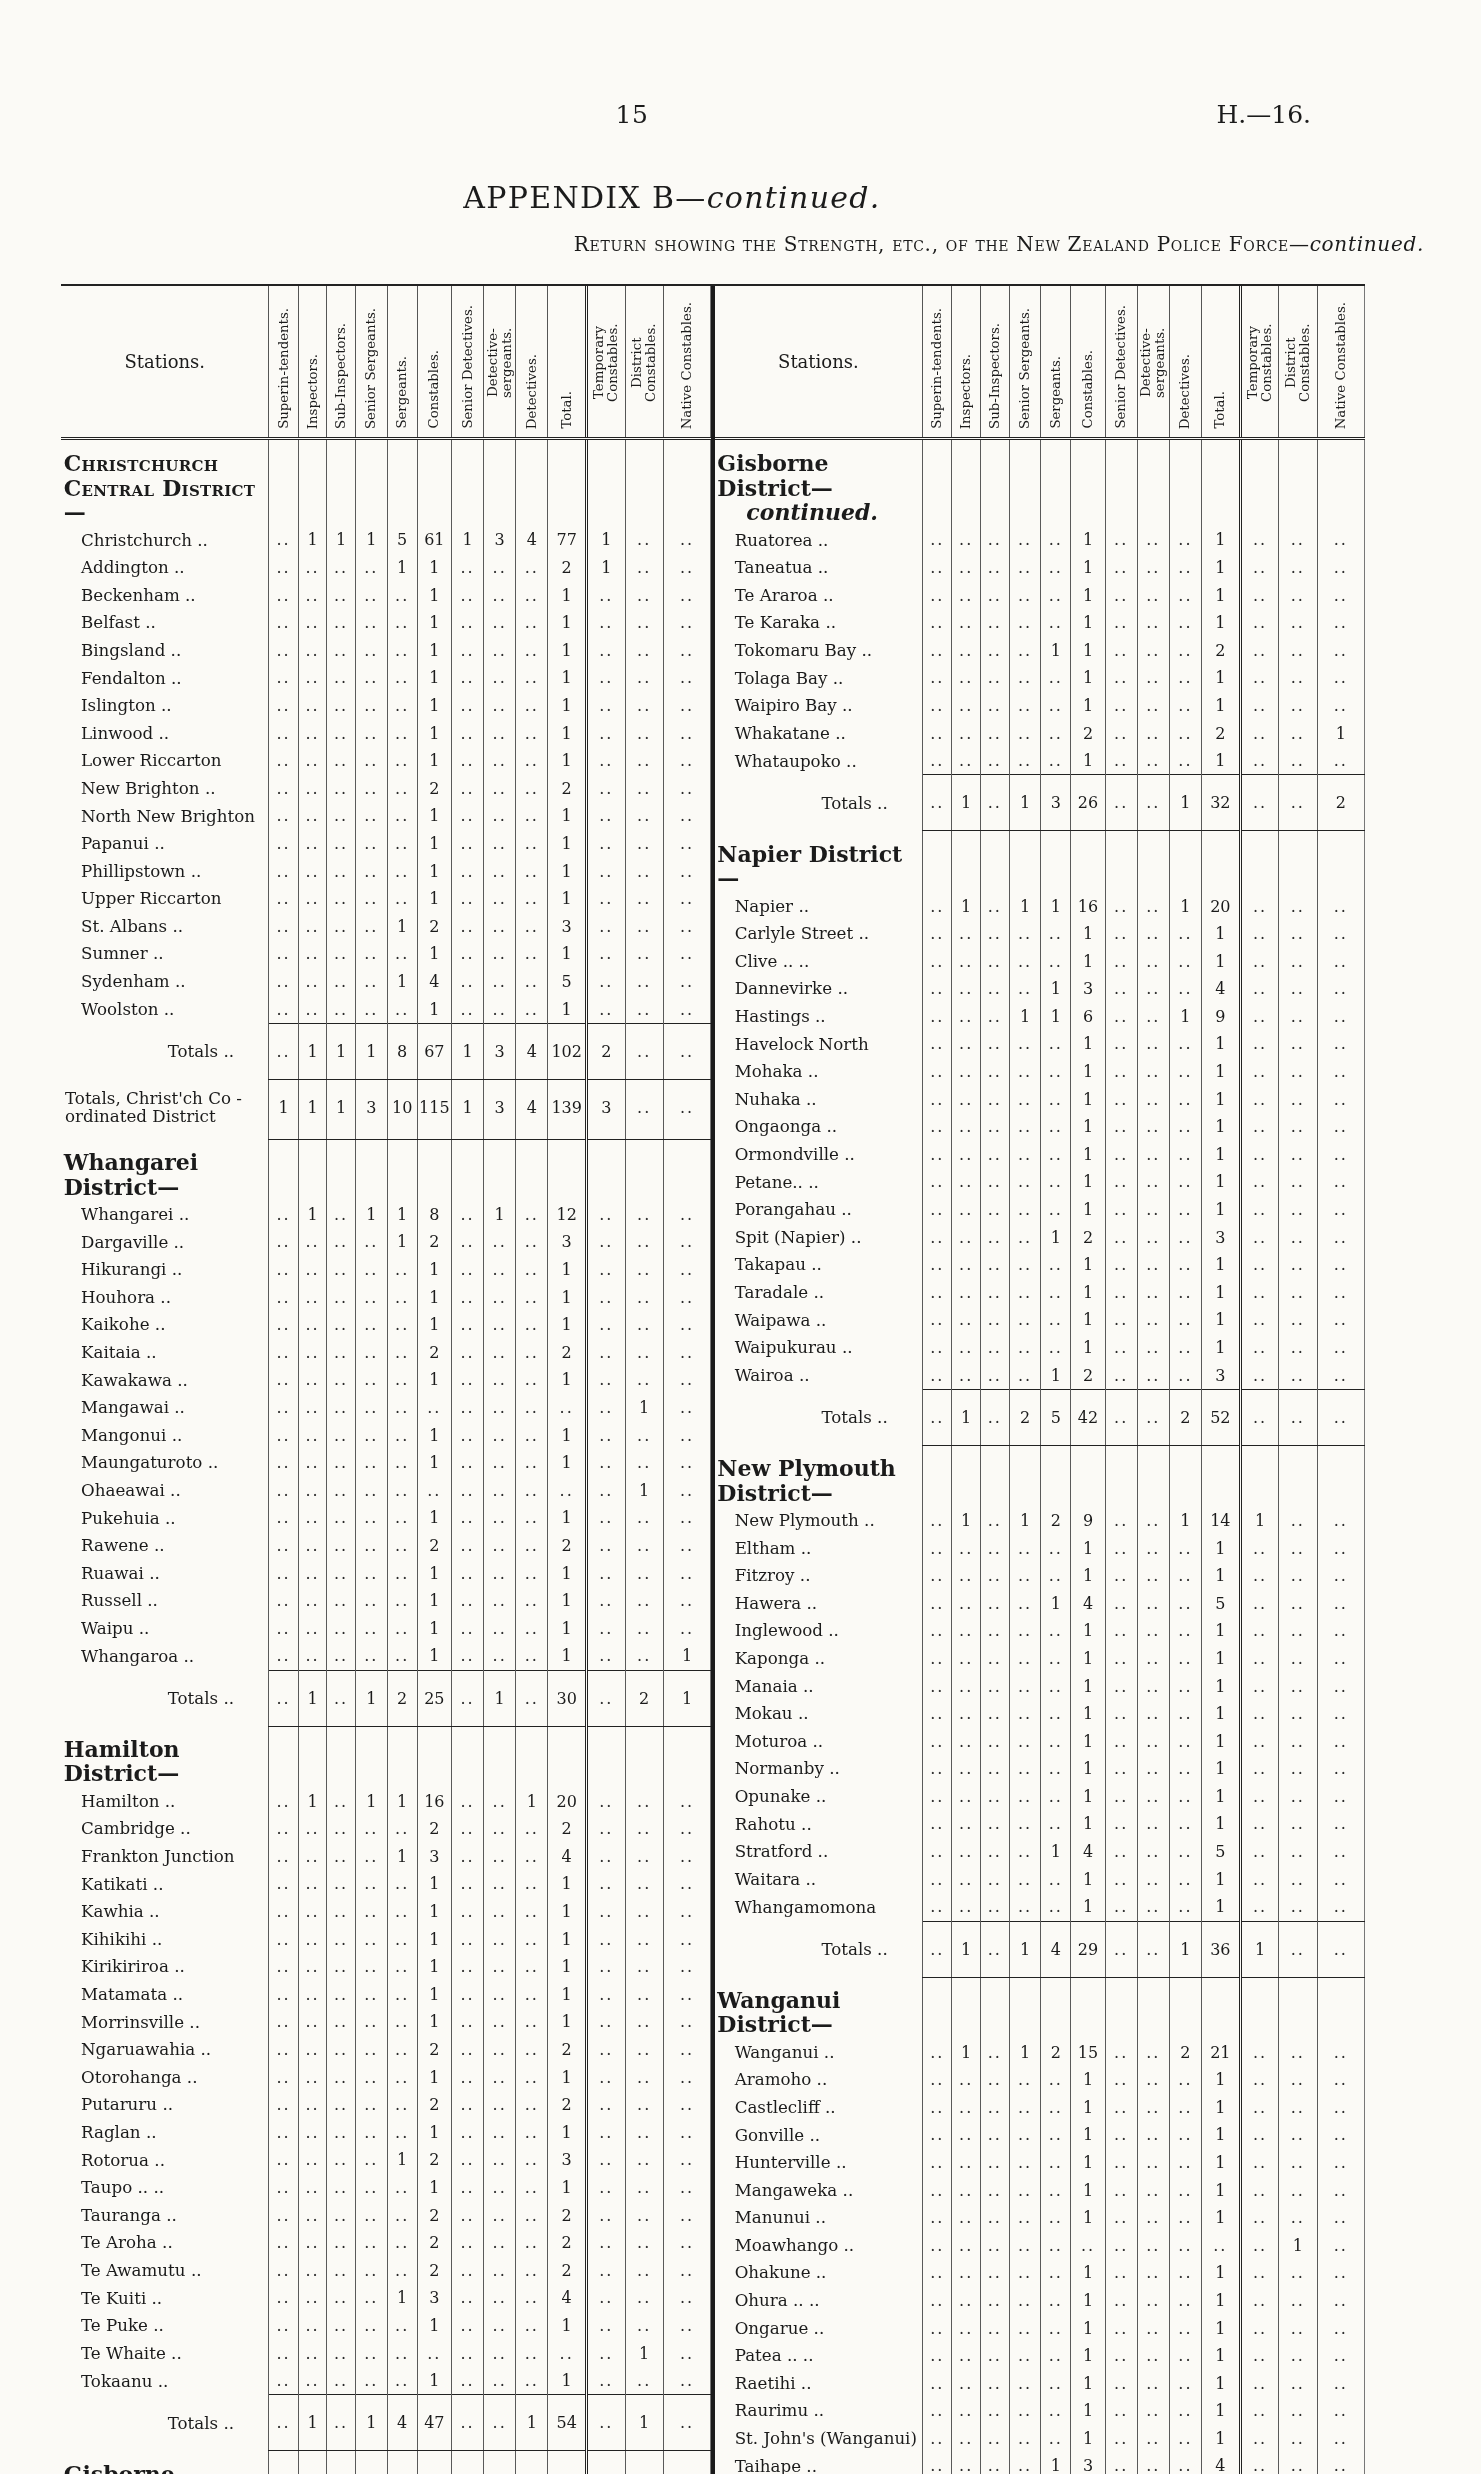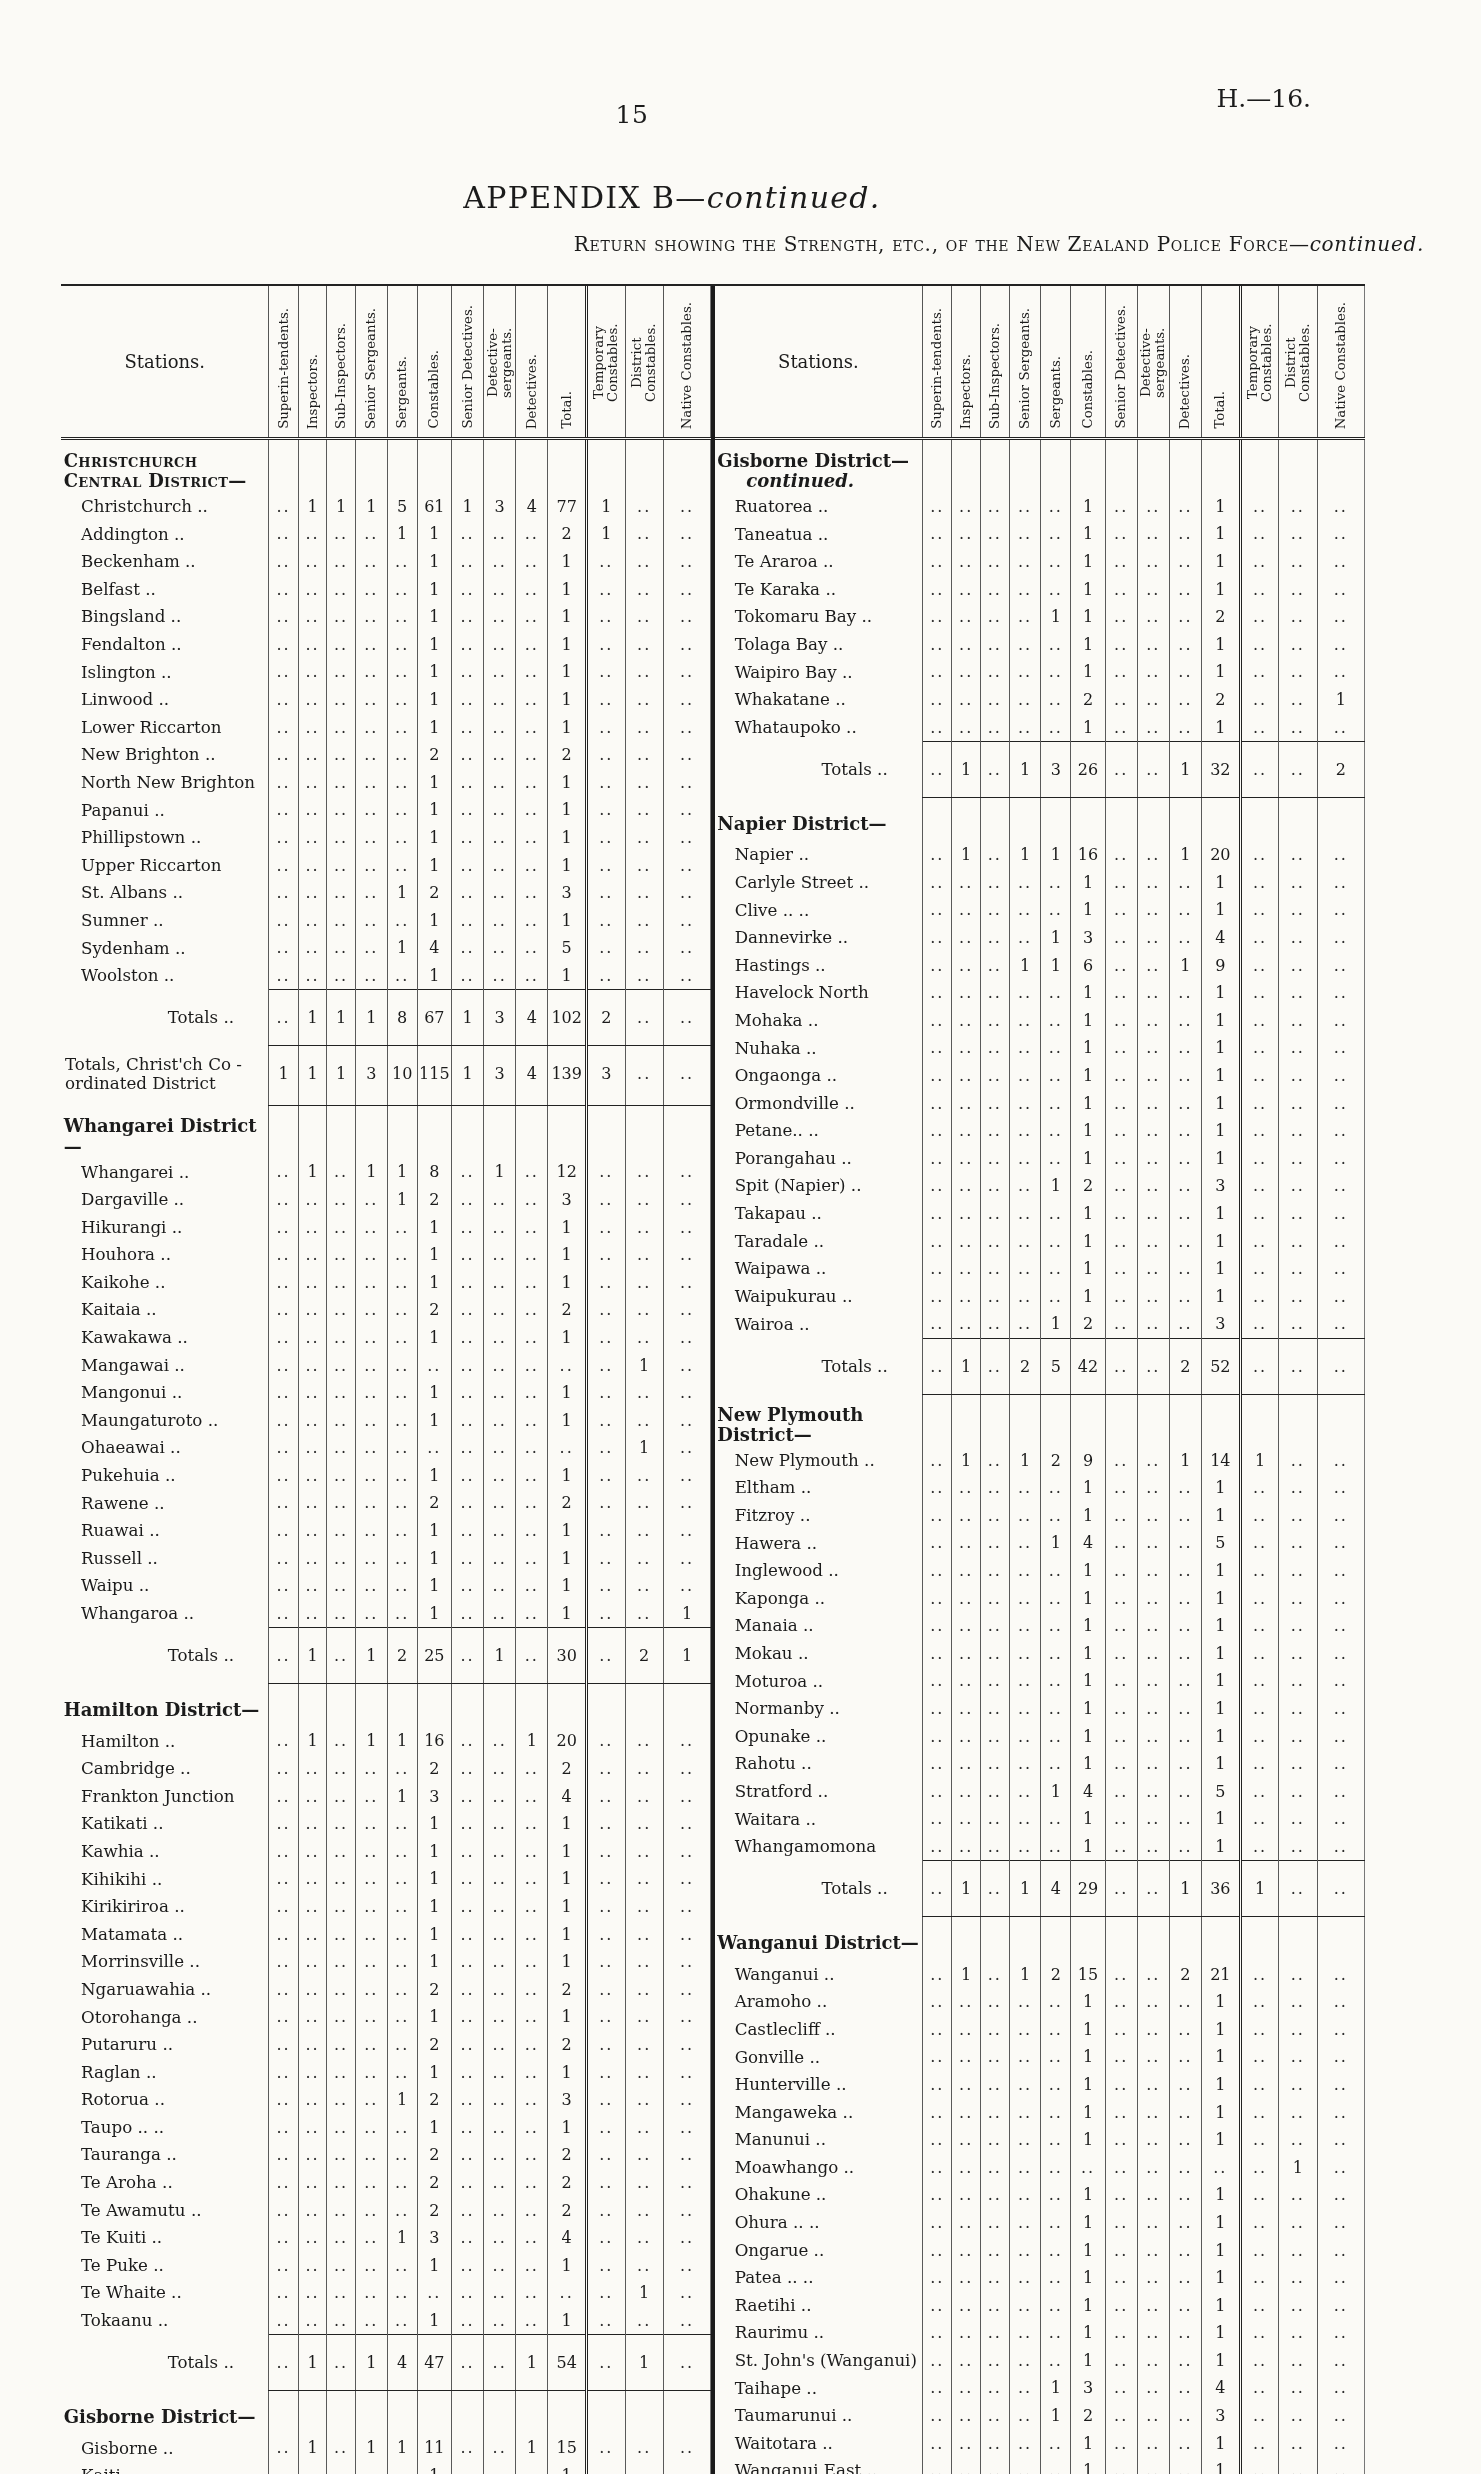--- a/index.html
+++ b/index.html
@@ -9,21 +9,21 @@
     color:#1b1b1b;
     font-family:"DejaVu Serif","Liberation Serif",serif;
     position:relative;
   }
   .page{position:relative;width:1424px;height:2475px;overflow:hidden;}
   .pagehead{position:relative;padding-top:100px;height:40px;}
   .pageno{
     display:block;text-align:center;font-size:25px;letter-spacing:0.7px;
     transform:translateX(-80px);
   }
-  .docref{position:absolute;right:113px;top:84px;font-size:25px;}
+  .docref{position:absolute;right:113px;top:100px;font-size:25px;}
   .title{
     text-align:center;font-size:30px;margin-top:40px;letter-spacing:1.3px;
     transform:translateX(-40px);
   }
   .subtitle{
     text-align:right;font-size:20px;margin-top:17.3px;letter-spacing:0.7px;
   }
   .sc{font-variant:small-caps;}
   .it{font-style:italic;}
 
@@ -57,21 +57,21 @@
     padding:1.3px 2.7px 1.3px 20px;
   }
   td.val{
     text-align:center;font-size:16px;
     border-left:0.7px solid #5a5a5a;
     padding:1.3px 1.3px;
   }
   td.c10, th.c10{border-left:3.3px double #222;}
   tr.rs td{height:25px;}
   tr.rd td{height:31px;padding-top:10.7px;}
-  tr.rd td.name{font-weight:bold;font-size:18px;padding-left:2.7px;}
+  tr.rd td.name{font-weight:bold;font-size:22px;padding-left:2.7px;}
   tr.rd.caps td.name{font-weight:600;font-variant:small-caps;letter-spacing:0.3px;}
   tr.rd td.val{color:transparent;}
   tr.rt td{height:31px;padding-top:12px;padding-bottom:12px;}
   tr.rt td.name{padding-left:75px;text-align:center;}
   tr.rt td.val{border-top:1.3px solid #222;border-bottom:1.3px solid #222;}
   tr.rg td{height:31px;padding-top:9.3px;padding-bottom:13.3px;}
   tr.rg td.name{padding-left:4px;}
   tr.rg td.val{border-bottom:1.3px solid #222;}
   td .sub{font-style:italic;padding-left:29px;}
   .dots{letter-spacing:2px;color:#2a2a2a;}

